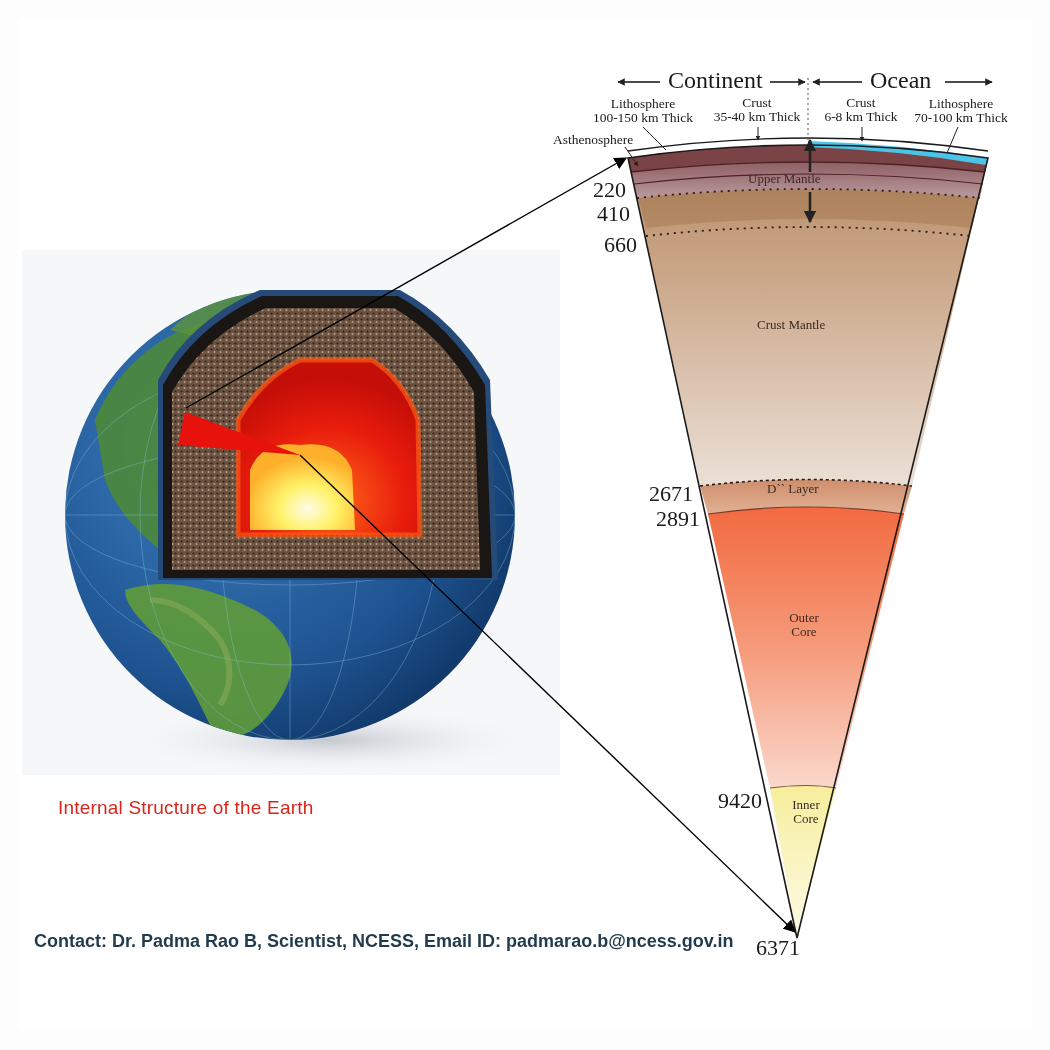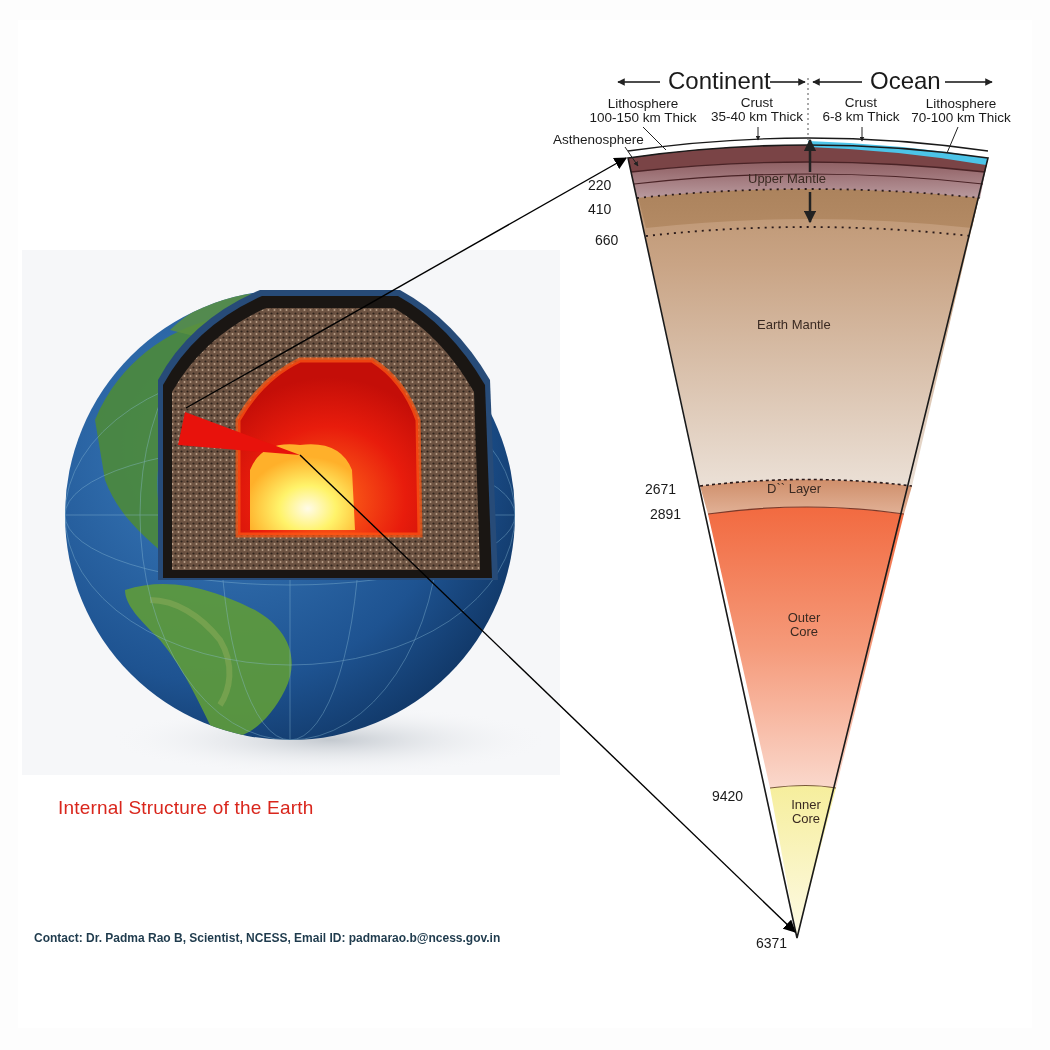--- a/index.html
+++ b/index.html
@@ -1,25 +1,25 @@
 <!DOCTYPE html>
 <html><head>
 <meta charset="utf-8">
 <style>
   html,body{margin:0;padding:0;background:#fdfdfd;}
   body{width:1050px;height:1050px;position:relative;overflow:hidden;font-family:"Liberation Serif",serif;}
   .frame{position:absolute;left:18px;top:20px;width:1014px;height:1008px;background:#ffffff;}
   .globe-panel{position:absolute;left:22px;top:250px;width:538px;height:525px;background:#f6f7f9;}
   svg{position:absolute;left:0;top:0;}
   .title{position:absolute;left:58px;top:797px;font-family:"Liberation Sans",sans-serif;font-size:19px;color:#d9261c;letter-spacing:0.2px;white-space:nowrap;}
-  .contact{position:absolute;left:34px;top:931px;font-family:"Liberation Sans",sans-serif;font-weight:bold;font-size:12px;color:#1f3b4d;white-space:nowrap;}
-  .lbl{position:absolute;font-family:Liberation Sans, sans-serif;color:#1a1a1a;white-space:nowrap;line-height:1.05;text-align:center;}
+  .contact{position:absolute;left:34px;top:931px;font-family:"Liberation Sans",sans-serif;font-weight:bold;font-size:18px;color:#1f3b4d;white-space:nowrap;}
+  .lbl{position:absolute;font-family:Liberation Serif, serif;color:#1a1a1a;white-space:nowrap;line-height:1.05;text-align:center;}
   .hdr{font-size:24px;}
   .sm{font-size:13.5px;}
-  .depth{font-size:14px;text-align:left;}
+  .depth{font-size:22px;text-align:right;}
   .layer{font-size:13px;color:#3a2a22;}
 </style>
 </head>
 <body>
 
 <div class="frame"></div>
 <div class="globe-panel"></div>
 
 <svg width="1050" height="1050" viewBox="0 0 1050 1050">
   <defs>
@@ -182,21 +182,21 @@
 
 <div class="lbl depth" style="left:588px;top:178px;width:38px;">220</div>
 <div class="lbl depth" style="left:588px;top:202px;width:42px;">410</div>
 <div class="lbl depth" style="left:595px;top:233px;width:42px;">660</div>
 <div class="lbl depth" style="left:645px;top:482px;width:48px;">2671</div>
 <div class="lbl depth" style="left:650px;top:507px;width:50px;">2891</div>
 <div class="lbl depth" style="left:712px;top:789px;width:50px;">9420</div>
 <div class="lbl depth" style="left:756px;top:936px;width:44px;">6371</div>
 
 <div class="lbl layer" style="left:748px;top:172px;">Upper Mantle</div>
-<div class="lbl layer" style="left:757px;top:318px;">Earth Mantle</div>
+<div class="lbl layer" style="left:757px;top:318px;">Crust Mantle</div>
 <div class="lbl layer" style="left:767px;top:482px;">D`` Layer</div>
 <div class="lbl layer" style="left:776px;top:611px;width:56px;">
   <div>Outer</div>
   <div>Core</div>
 </div>
 <div class="lbl layer" style="left:780px;top:798px;width:52px;text-align:center;">
   <div>Inner</div>
   <div>Core</div>
 </div>
 

